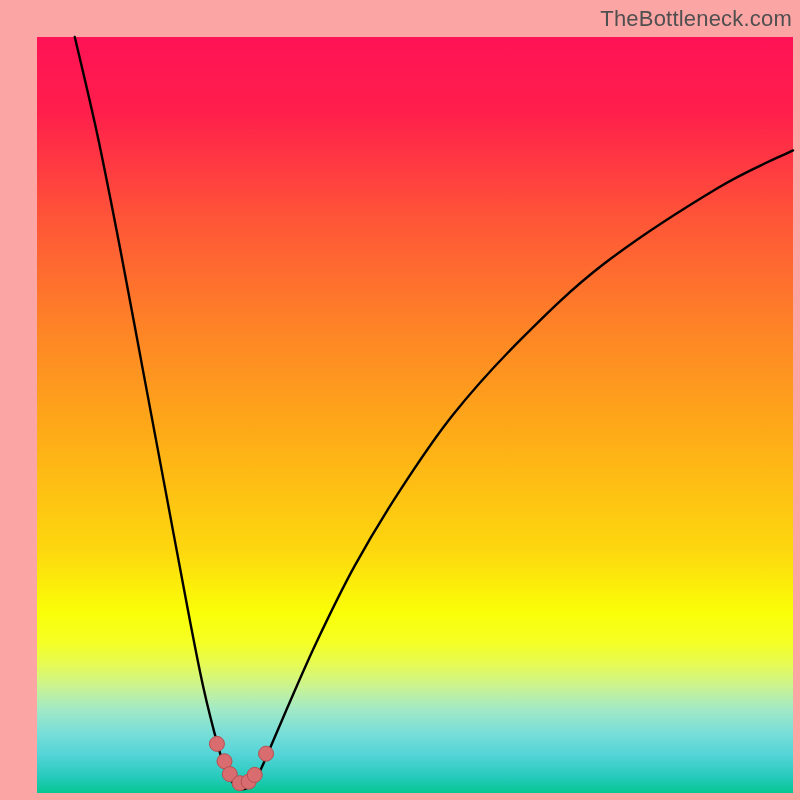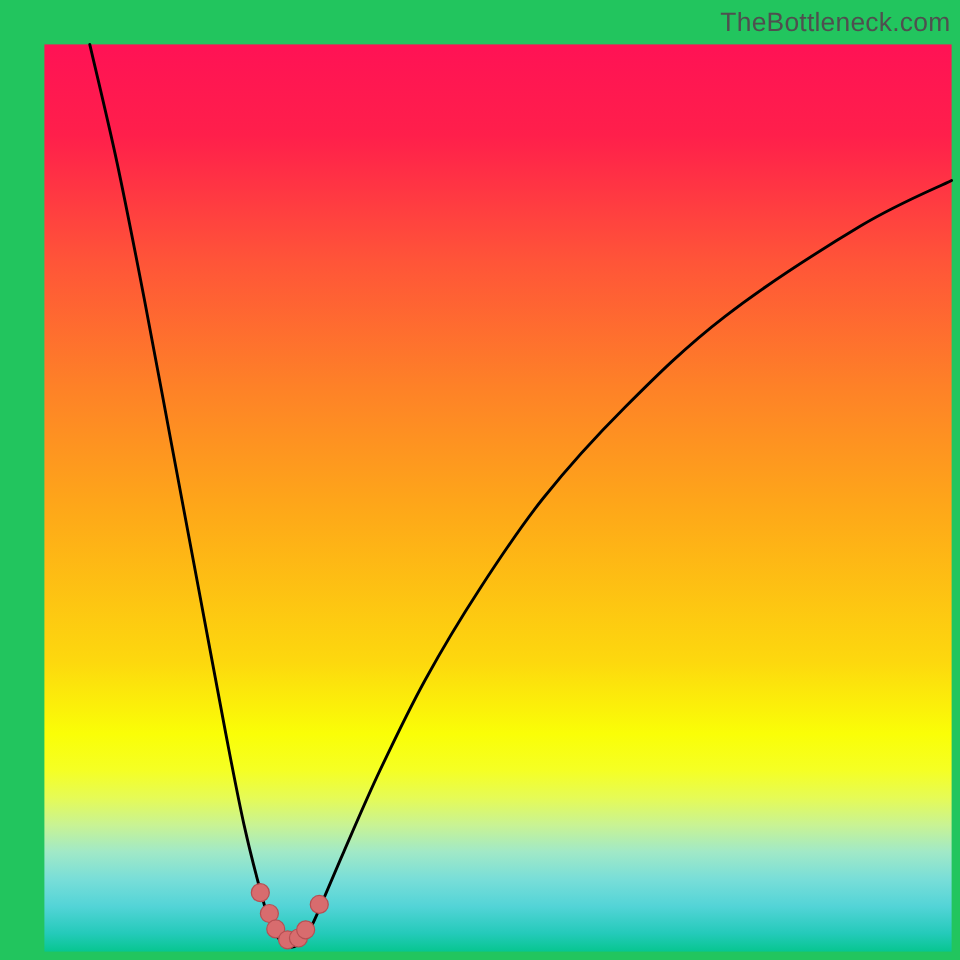--- a/index.html
+++ b/index.html
@@ -10,21 +10,21 @@
     background: #000000;
     overflow: hidden;
     font-family: Arial, Helvetica, sans-serif;
   }
   .frame {
     position: absolute;
     left: 0;
     top: 0;
     width: 800px;
     height: 800px;
-    background: #22c55e;
+    background: #fca5a5;
   }
   .plot-bg {
     position: absolute;
     left: 37px;
     top: 37px;
     width: 756px;
     height: 756px;
     
     background: linear-gradient(
       to bottom,

